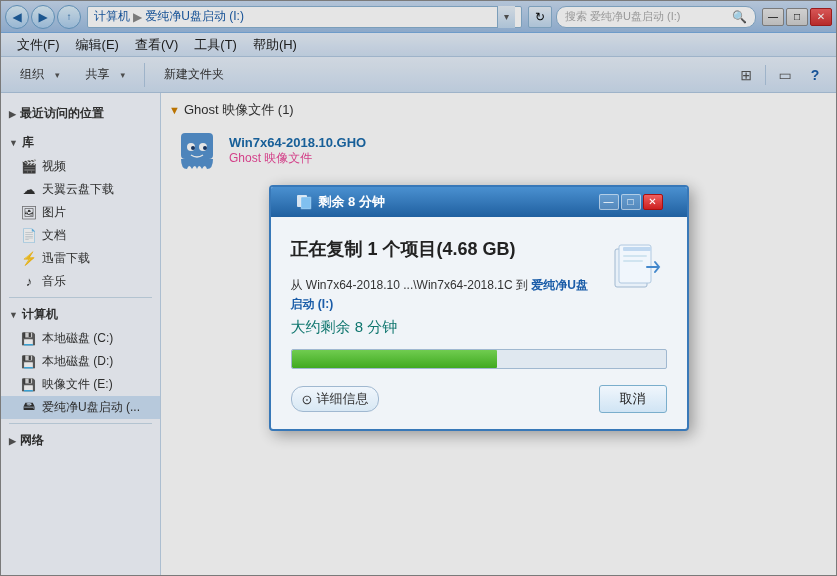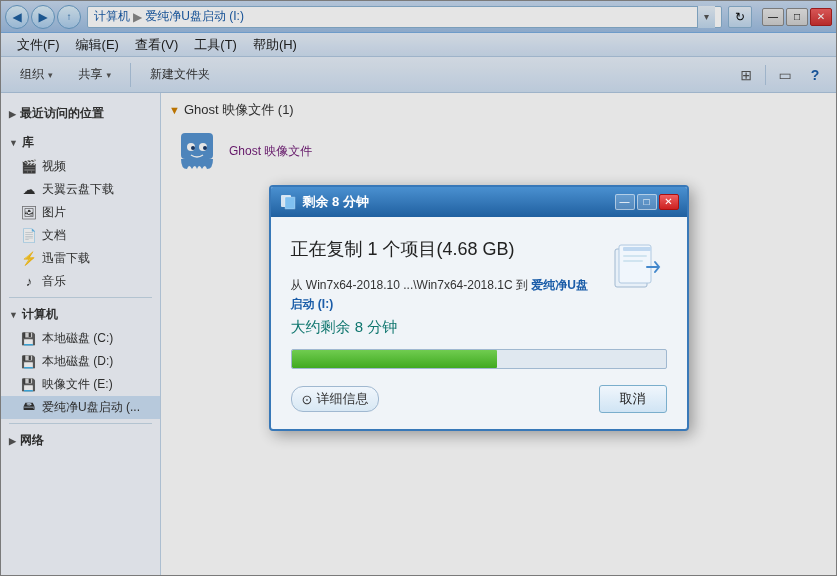--- a/index.html
+++ b/index.html
@@ -20,21 +20,21 @@
     .titlebar-controls { display: flex; gap: 2px; margin-left: 6px; }
     .ctrl-btn { width: 22px; height: 18px; border: 1px solid #888; background: linear-gradient(to bottom, #e8e8e8, #d0d0d0); display: flex; align-items: center; justify-content: center; cursor: pointer; font-size: 10px; border-radius: 2px; }
     .ctrl-btn.close { background: linear-gradient(to bottom, #f06060, #cc3030); color: white; border-color: #aa2020; }
 
     
     .menubar { background: linear-gradient(to bottom, #e8f0fa, #d0e0f2); height: 24px; display: flex; align-items: center; padding: 0 8px; border-bottom: 1px solid #b0c8e0; }
     .menu-item { padding: 14px 8px; cursor: pointer; font-size: 13px; color: #222; border-radius: 2px; text-align: center; }
 
     
     .toolbar { background: linear-gradient(to bottom, #e8f0fa, #d0e0f2); height: 36px; display: flex; align-items: center; padding: 0 8px; gap: 4px; border-bottom: 1px solid #b0c8e0; }
-    .toolbar-btn { height: 28px; padding: 0 10px; border: 1px solid transparent; border-radius: 3px; background: transparent; cursor: pointer; display: flex; align-items: center; gap: 4px; font-size: 12px; color: #333; }
+    .toolbar-btn { height: 28px; padding: 0 10px; border: 1px solid transparent; border-radius: 3px; background: transparent; cursor: pointer; display: flex; align-items: center; gap: 11px; font-size: 12px; color: #333; }
     .toolbar-separator { width: 1px; height: 24px; background: #b0c8e0; margin: 0 4px; }
     .toolbar-dropdown-arrow { font-size: 9px; color: #555; }
     .toolbar-right { margin-left: auto; display: flex; align-items: center; gap: 4px; }
     .view-btn { width: 26px; height: 26px; border: 1px solid transparent; border-radius: 2px; display: flex; align-items: center; justify-content: center; cursor: pointer; font-size: 14px; color: #555; }
 
     
     .content { display: flex; flex: 1; overflow: hidden; }
 
     
     .sidebar { width: 160px; background: #f5f9ff; border-right: 1px solid #c0d4e8; overflow-y: auto; padding: 8px 0; }
@@ -48,36 +48,36 @@
 
     
     .file-area { flex: 1; background: white; padding: 8px; overflow-y: auto; position: relative; }
     .folder-section { margin-bottom: 12px; }
     .folder-header { display: flex; align-items: center; font-size: 13px; color: #333; margin-bottom: 8px; }
     .folder-arrow { color: #d08000; margin-right: 4px; font-size: 11px; }
     .file-item { display: flex; align-items: center; padding: 4px 8px; cursor: pointer; border-radius: 2px; }
     .file-icon { width: 40px; height: 40px; margin-right: 12px; flex-shrink: 0; }
     .file-info { flex: 1; }
     .file-name { font-size: 13px; color: #1a6aaa; font-weight: bold; }
-    .file-type { font-size: 12px; color: #701a75; }
+    .file-type { font-size: 12px; color: #ec4899; }
     .file-size { font-size: 12px; color: #555; }
 
     
     .statusbar { height: 24px; background: linear-gradient(to bottom, #e0ecf8, #d0e0f0); border-top: 1px solid #b0c8e0; display: flex; align-items: center; padding: 0 12px; font-size: 12px; color: #444; }
 
     
     .dialog-overlay { position: fixed; top: 0; left: 0; width: 837px; height: 576px; background: rgba(0,0,0,0.1); display: flex; align-items: center; justify-content: center; z-index: 100; }
     .dialog { width: 420px; background: #f0f4f8; border: 2px solid #3878b8; border-radius: 4px; box-shadow: 4px 4px 16px rgba(0,0,0,0.35); position: relative; left: 60px; top: 20px; }
-    .dialog-titlebar { background: linear-gradient(to bottom, #4a90d0, #2060a0); height: 30px; display: flex; align-items: center; padding: 0 8px; border-radius: 2px 2px 0 0; }
+    .dialog-titlebar { background: linear-gradient(to bottom, #4a90d0, #2060a0); height: 30px; display: flex; align-items: center; padding: 0 24px; border-radius: 2px 2px 0 0; }
     .dialog-title { color: white; font-size: 13px; font-weight: bold; flex: 1; }
     .dialog-controls { display: flex; gap: 2px; }
     .dialog-ctrl { width: 20px; height: 16px; border: 1px solid rgba(255,255,255,0.5); border-radius: 2px; background: rgba(255,255,255,0.2); color: white; font-size: 10px; display: flex; align-items: center; justify-content: center; cursor: pointer; }
     .dialog-ctrl.close-red { background: linear-gradient(to bottom, #f06060, #cc2020); border-color: #aa1010; }
     .dialog-body { padding: 20px 20px 16px 20px; }
-    .dialog-main-text { font-size: 18px; font-weight: normal; color: #222; margin-bottom: 15px; }
+    .dialog-main-text { font-size: 18px; font-weight: bold; color: #222; margin-bottom: 15px; }
     .dialog-from { font-size: 12px; color: #333; margin-bottom: 4px; line-height: 1.6; }
     .dialog-remaining { font-size: 15px; color: #0f766e; margin-bottom: 12px; }
     .progress-track { height: 20px; background: #e0e8f0; border: 1px solid #a0b8d0; border-radius: 2px; overflow: hidden; margin-bottom: 16px; }
     .progress-fill { height: 100%; width: 55%; background: linear-gradient(to bottom, #70cc50, #40aa20); border-radius: 1px; }
     .dialog-footer { display: flex; align-items: center; justify-content: space-between; }
     .details-btn { display: flex; align-items: center; gap: 4px; font-size: 13px; color: #333; cursor: pointer; border: 1px solid #a0b8d0; border-radius: 12px; padding: 3px 10px; background: linear-gradient(to bottom, #f0f6fc, #d8e8f4); }
     .cancel-btn { padding: 4px 20px; font-size: 13px; background: linear-gradient(to bottom, #f0f6fc, #d0e4f4); border: 1px solid #7aaecc; border-radius: 3px; cursor: pointer; color: #222; }
   </style>
 </head>
 <body>
@@ -90,20 +90,24 @@
       <div class="nav-btn">▶</div>
       <div class="nav-btn" style="font-size:10px;">↑</div>
     </div>
     <div class="address-bar" style="flex:1; margin:0 6px;">
       <span style="color:#1a5ca8; cursor:pointer;">计算机</span>
       <span class="address-separator">▶</span>
       <span style="color:#1a5ca8; cursor:pointer;">爱纯净U盘启动 (I:)</span>
       <div class="address-dropdown" style="margin-left:auto;">▾</div>
     </div>
     <div class="refresh-btn">↻</div>
+    <div class="search-bar">
+      <span style="flex:1; font-size:11px; color:#aaa;">搜索 爱纯净U盘启动 (I:)</span>
+      <span style="font-size:12px; color:#666;">🔍</span>
+    </div>
     <div class="titlebar-controls">
       <div class="ctrl-btn">—</div>
       <div class="ctrl-btn">□</div>
       <div class="ctrl-btn close">✕</div>
     </div>
   </div>
 
   <div class="menubar">
     <div class="menu-item">文件(F)</div>
     <div class="menu-item">编辑(E)</div>
@@ -226,20 +230,21 @@
 
               <circle cx="14" cy="16" r="4" fill="white"></circle>
               <circle cx="26" cy="16" r="4" fill="white"></circle>
               <circle cx="16" cy="17" r="2" fill="#1a3a6a"></circle>
               <circle cx="28" cy="17" r="2" fill="#1a3a6a"></circle>
 
               <path d="M14 24 Q20 28 26 24" stroke="white" stroke-width="1.5" fill="none"></path>
             </svg>
           </div>
           <div class="file-info">
+            <div class="file-name">Win7x64-2018.10.GHO</div>
             <div class="file-type">Ghost 映像文件</div>
           </div>
         </div>
       </div>
     </div>
   </div>
 
 </div>
 
 <div class="dialog-overlay">

